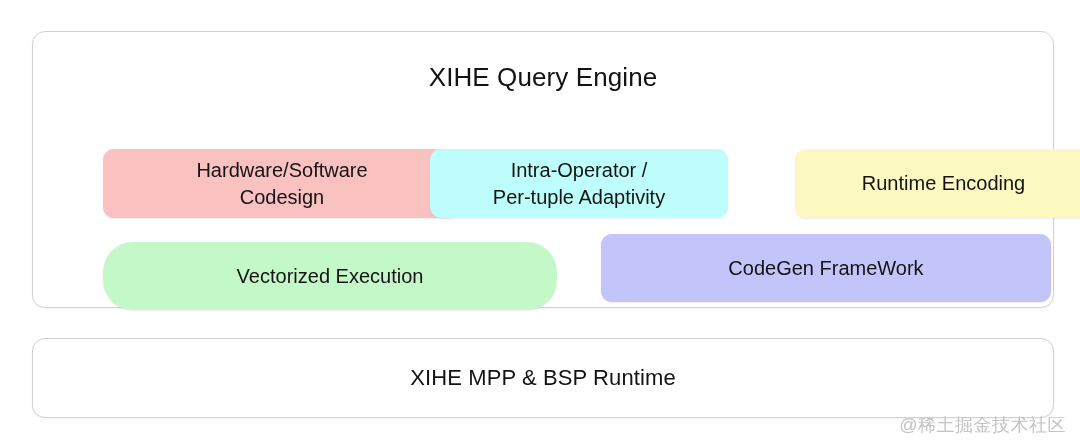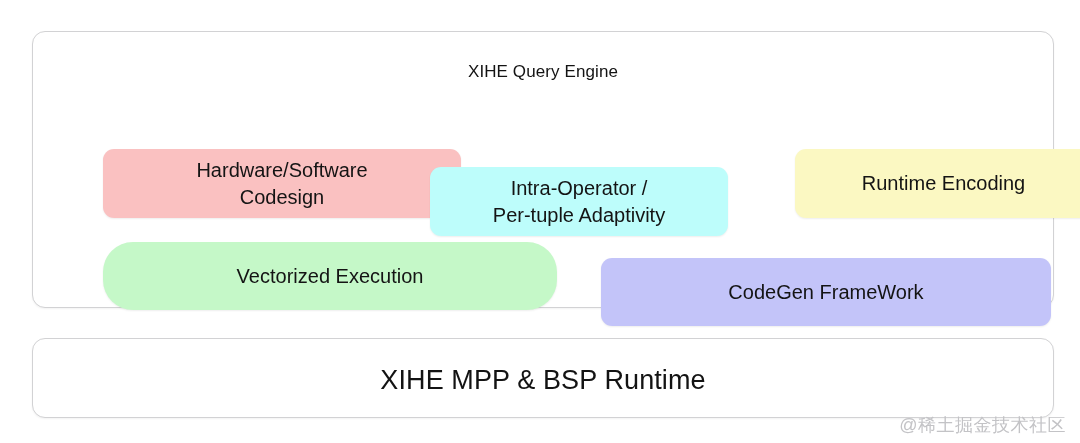--- a/index.html
+++ b/index.html
@@ -47,34 +47,34 @@
     width: 1022px;
     height: 80px;
   }
 
   
   .panel-title {
     position: absolute;
     left: 0;
     width: 100%;
     text-align: center;
-    font-size: 17px;
+    font-size: 26px;
     font-weight: 400;
     letter-spacing: 0.1px;
     color: #131313;
     white-space: nowrap;
   }
 
   #query-engine-title {
     top: 30px;
   }
 
   #runtime-title {
     top: 26px;
-    font-size: 27px;
+    font-size: 22px;
   }
 
   
   .block {
     position: absolute;
     border-radius: 11px;
     box-sizing: border-box;
     display: flex;
     align-items: center;
     justify-content: center;
@@ -99,21 +99,20 @@
     height: 69px;
     background: #FAC1C1;
   }
 
   #block-intra-operator {
     left: 397px;
     top: 117px;
     width: 298px;
     height: 69px;
     background: #BDFDFB;
-    margin-top: 18px;
   }
 
   #block-runtime-encoding {
     left: 722px;
     top: 117px;
     width: 297px;
     height: 69px;
     background: #FBF8C2;
     margin-left: 40px;
   }
@@ -123,21 +122,21 @@
     left: 70px;
     top: 210px;
     width: 454px;
     height: 68px;
     background: #C5F8C8;
     border-radius: 30px;
   }
 
   #block-codegen-framework {
     left: 568px;
-    top: 226px;
+    top: 202px;
     width: 450px;
     height: 68px;
     background: #C3C4F9;
   }
 
   
   #watermark {
     position: absolute;
     right: 14px;
     bottom: 6px;

